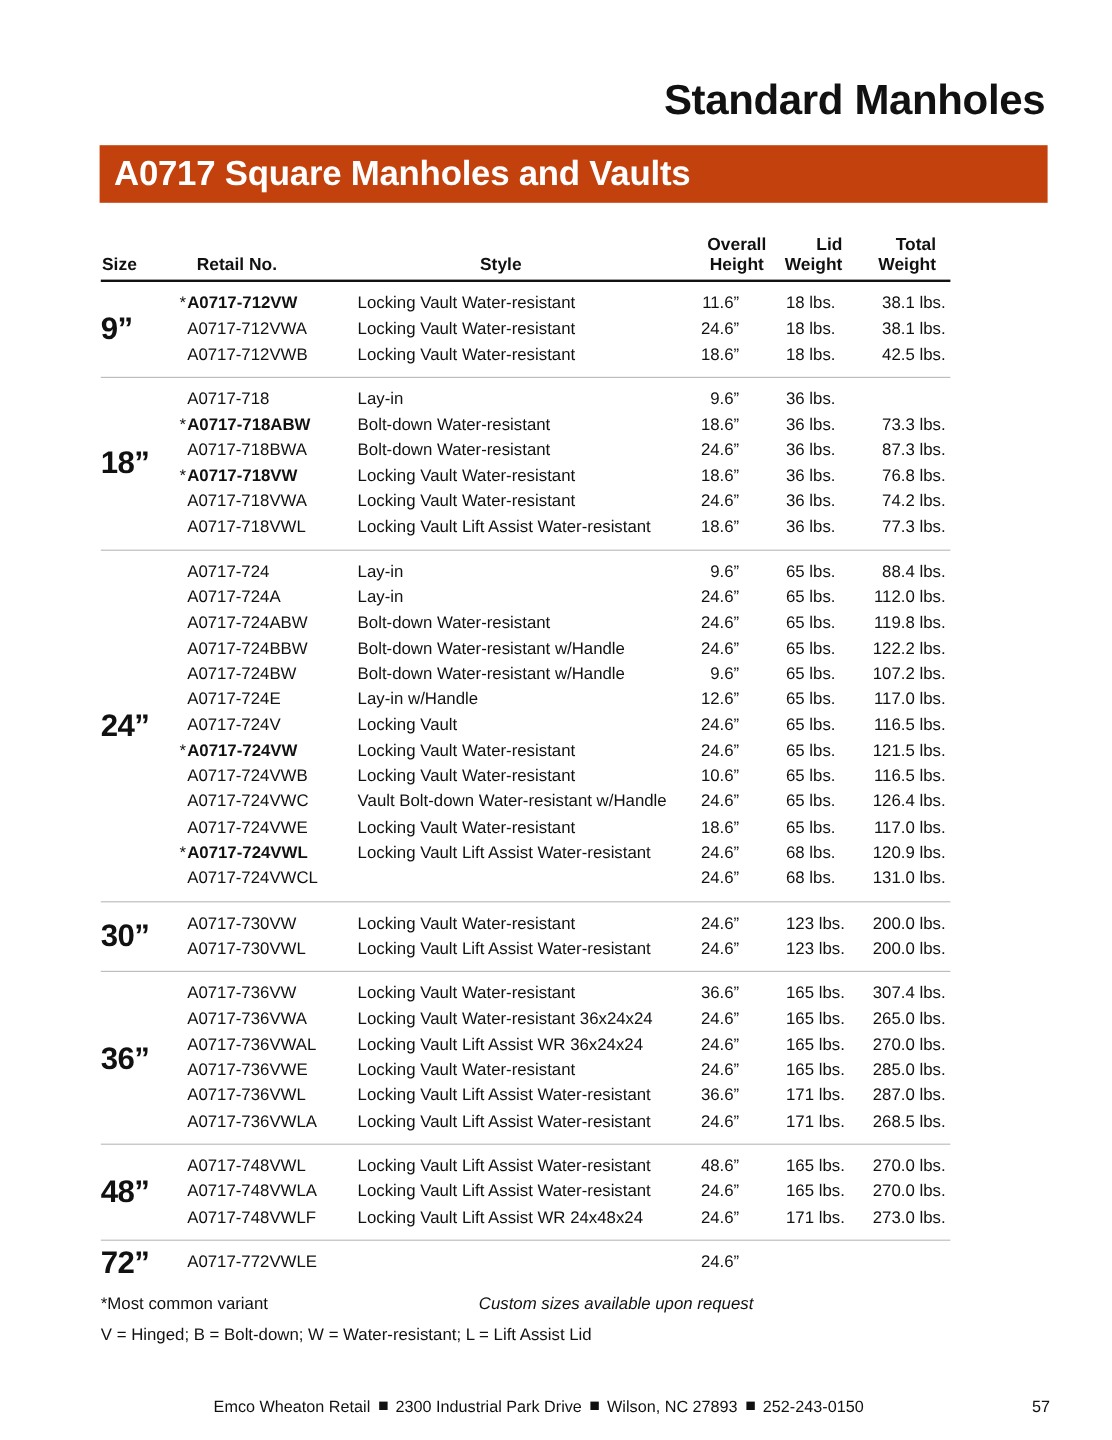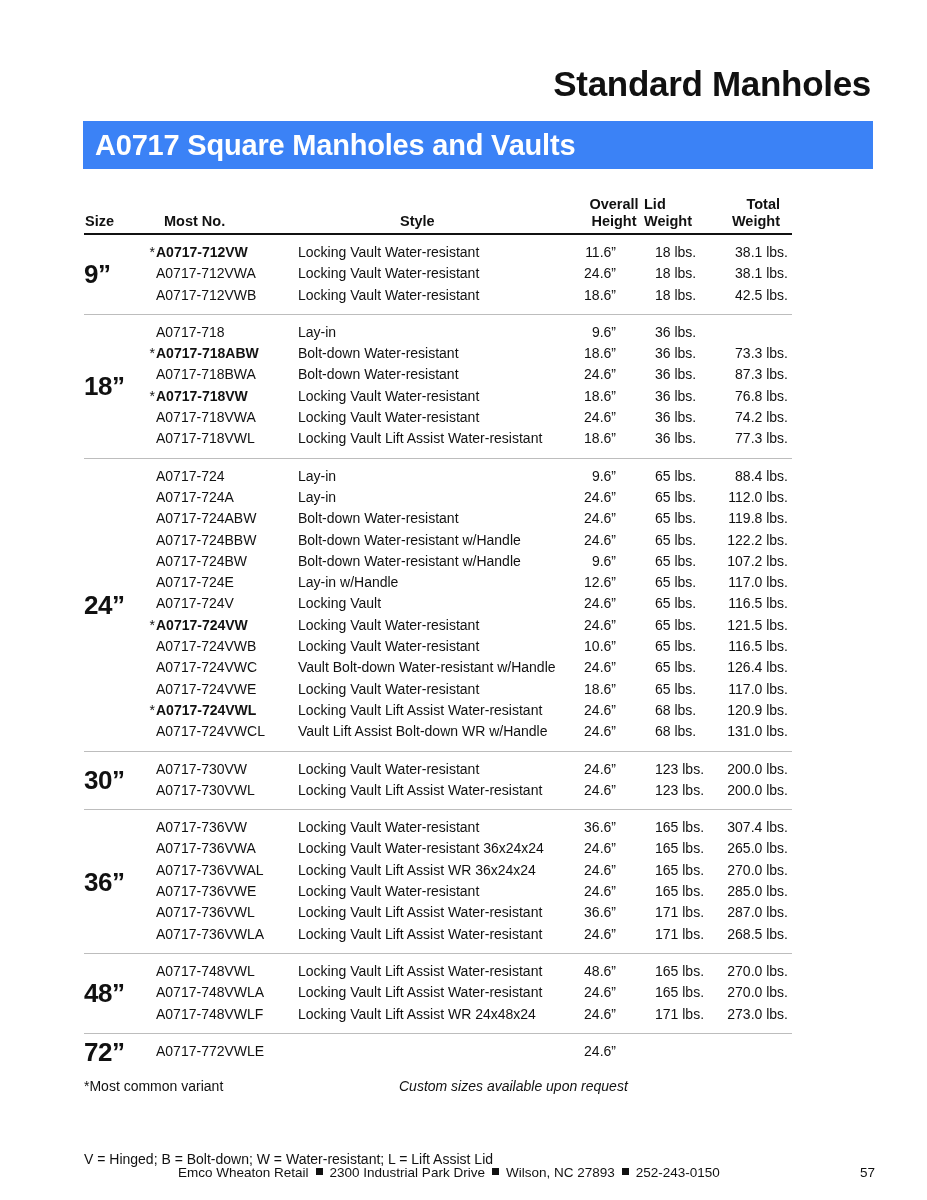--- a/index.html
+++ b/index.html
@@ -6,35 +6,35 @@
   body {
     width: 927px; height: 1200px; position: relative; overflow: hidden;
     font-family: "Liberation Sans", "DejaVu Sans", sans-serif; color: #111;
   }
   .page-title {
     position: absolute; right: 56px; top: 64px;
     font-size: 35px; font-weight: bold; letter-spacing: -0.3px; color: #111;
   }
   .section-band {
     position: absolute; left: 83px; top: 121px; width: 790px; height: 48px;
-    background: #3b82f6; color: #fff; box-sizing: border-box;
+    background: #c2410c; color: #fff; box-sizing: border-box;
     padding-left: 12px; font-size: 29px; font-weight: bold; line-height: 48px;
     letter-spacing: -0.2px;
   }
   .table-wrap { position: absolute; left: 84px; top: 193px; width: 708px; }
   .thead {
     position: relative; height: 40px; border-bottom: 2px solid #111;
     font-weight: bold; font-size: 14.5px;
   }
   .th { position: absolute; bottom: 3px; line-height: 17px; }
   .th-size { left: 1px; }
   .th-model { left: 80px; }
   .th-style { left: 316px; }
   .th-height { right: 148px; text-align: center; width: 60px; }
-  .th-lid { right: 90px; text-align: left; width: 58px; }
+  .th-lid { right: 90px; text-align: right; width: 58px; }
   .th-total { right: 12px; text-align: right; }
 
   .group { position: relative; border-bottom: 1px solid #bdbdbd; padding: 7px 0 8px 0; }
   .group.last { border-bottom: none; }
   .group .size {
     position: absolute; left: 0; top: 50%; transform: translateY(-50%);
     font-size: 26px; font-weight: bold; letter-spacing: -0.5px;
   }
   .row { position: relative; height: 21.3px; font-size: 14px; line-height: 21.3px; }
   .cell { position: absolute; top: 0; white-space: nowrap; }
@@ -43,36 +43,36 @@
   .c-model .m { padding-left: 1px; }
   .c-model.bold .m { font-weight: bold; }
   .c-style { left: 214px; }
   .c-height { left: 486px; width: 46px; text-align: right; }
   .c-lid { left: 571px; }
   .c-total { right: 4px; text-align: right; }
 
   .notes { position: absolute; left: 84px; top: 1078px; width: 708px; font-size: 14px; }
   .note-common { position: absolute; left: 0; top: 0; }
   .note-custom { position: absolute; left: 315px; top: 0; font-style: italic; }
-  .note-legend { position: absolute; left: 0; top: 26px; white-space: nowrap; margin-top: 47px; }
+  .note-legend { position: absolute; left: 0; top: 26px; white-space: nowrap; }
 
   .footer { position: absolute; top: 1165px; left: 178px; font-size: 13.5px; white-space: nowrap; }
   .footer .sq { display: inline-block; width: 7px; height: 7px; background: #111; margin: 0 7px; vertical-align: 2px; }
   .page-num { position: absolute; top: 1165px; right: 52px; font-size: 13.5px; }
 </style>
 </head>
 <body>
 
 <div class="page-title">Standard Manholes</div>
 <div class="section-band">A0717 Square Manholes and Vaults</div>
 
 <div class="table-wrap">
   <div class="thead">
     <div class="th th-size">Size</div>
-    <div class="th th-model">Most No.</div>
+    <div class="th th-model">Retail No.</div>
     <div class="th th-style">Style</div>
     <div class="th th-height">
       <div>Overall</div>
       <div>Height</div>
     </div>
     <div class="th th-lid">
       <div>Lid</div>
       <div>Weight</div>
     </div>
     <div class="th th-total">
@@ -231,21 +231,20 @@
         </div>
         <div class="row">
           <div class="cell c-model bold"><span class="star">*</span><span class="m">A0717-724VWL</span></div>
           <div class="cell c-style">Locking Vault Lift Assist Water-resistant</div>
           <div class="cell c-height">24.6”</div>
           <div class="cell c-lid">68 lbs.</div>
           <div class="cell c-total">120.9 lbs.</div>
         </div>
         <div class="row">
           <div class="cell c-model"><span class="star"></span><span class="m">A0717-724VWCL</span></div>
-          <div class="cell c-style">Vault Lift Assist Bolt-down WR w/Handle</div>
           <div class="cell c-height">24.6”</div>
           <div class="cell c-lid">68 lbs.</div>
           <div class="cell c-total">131.0 lbs.</div>
         </div>
       </div>
       <div class="group">
         <div class="size">30”</div>
         <div class="row">
           <div class="cell c-model"><span class="star"></span><span class="m">A0717-730VW</span></div>
           <div class="cell c-style">Locking Vault Water-resistant</div>

